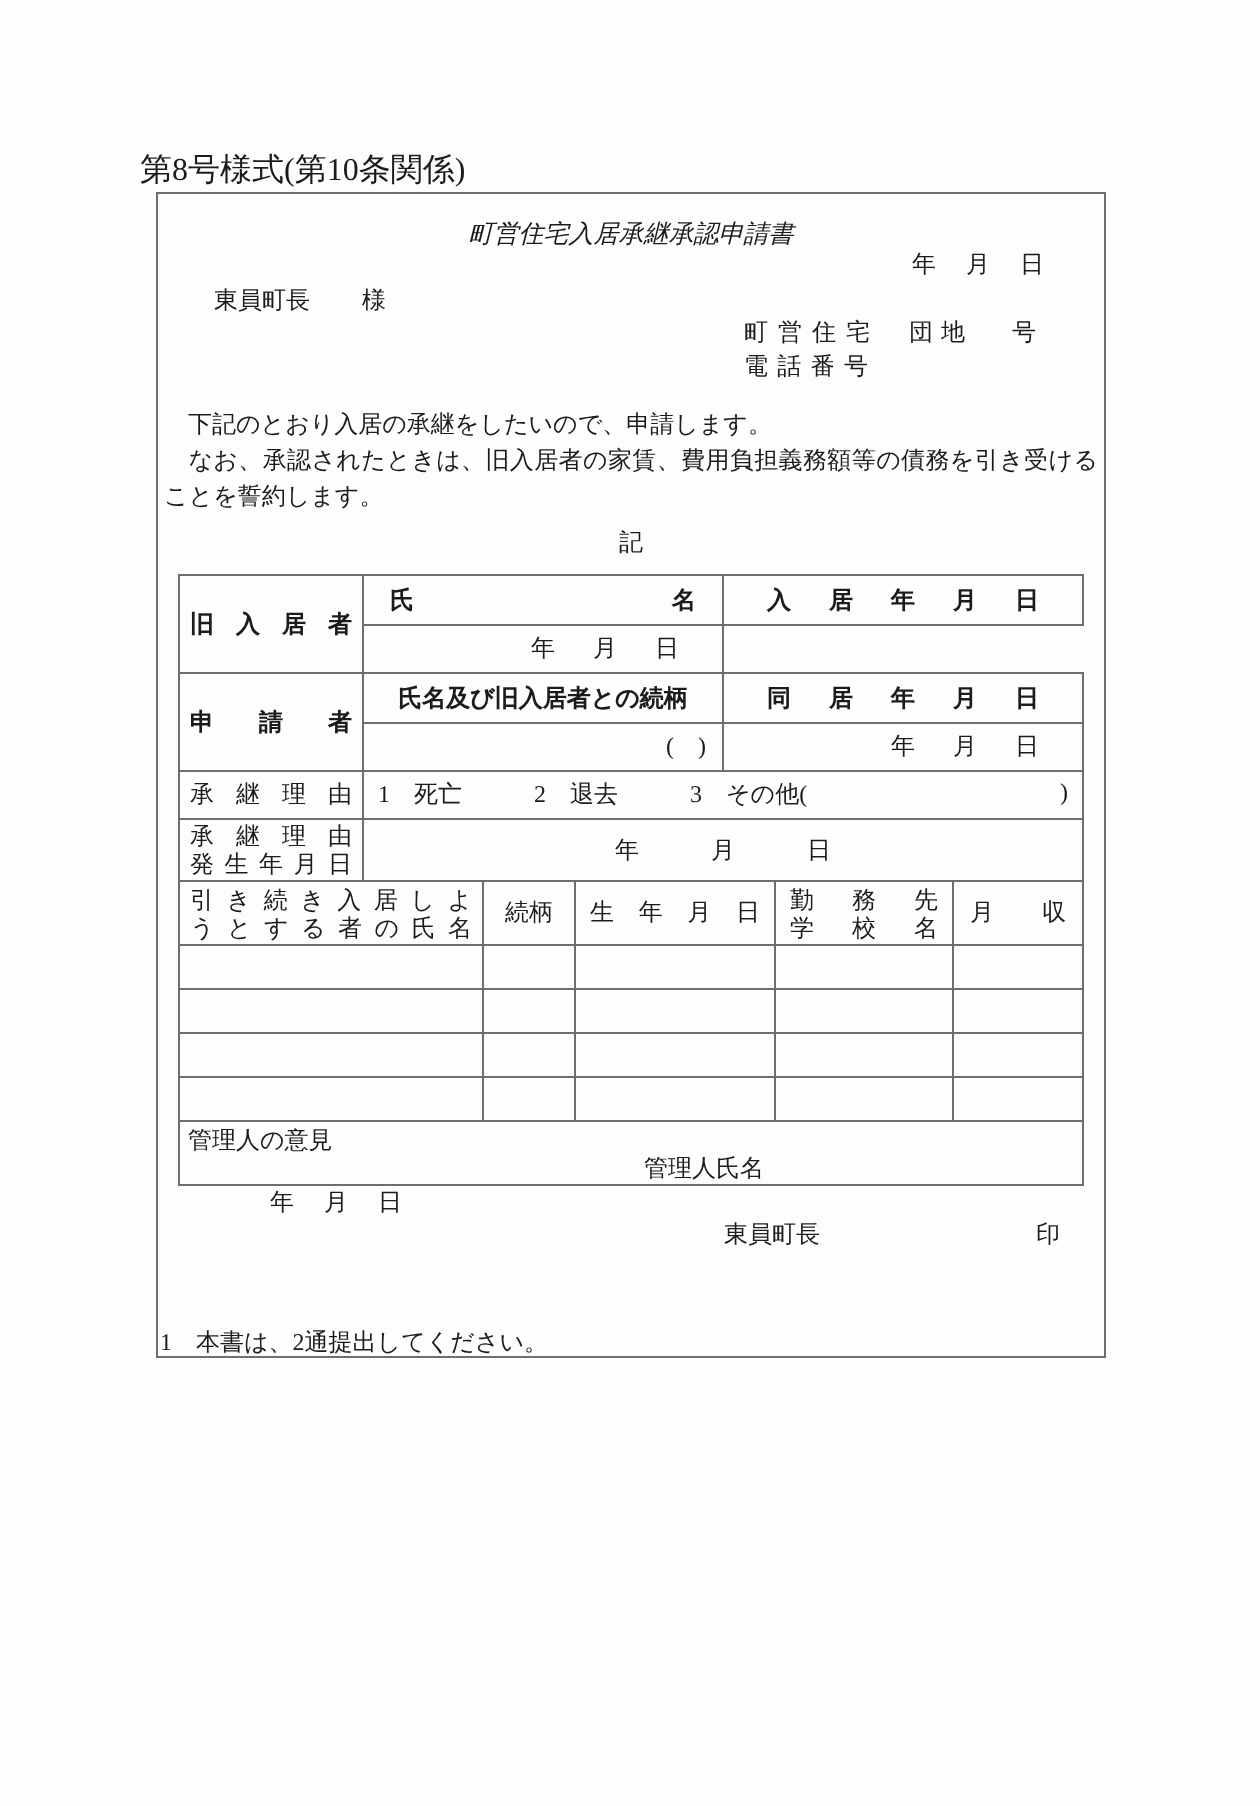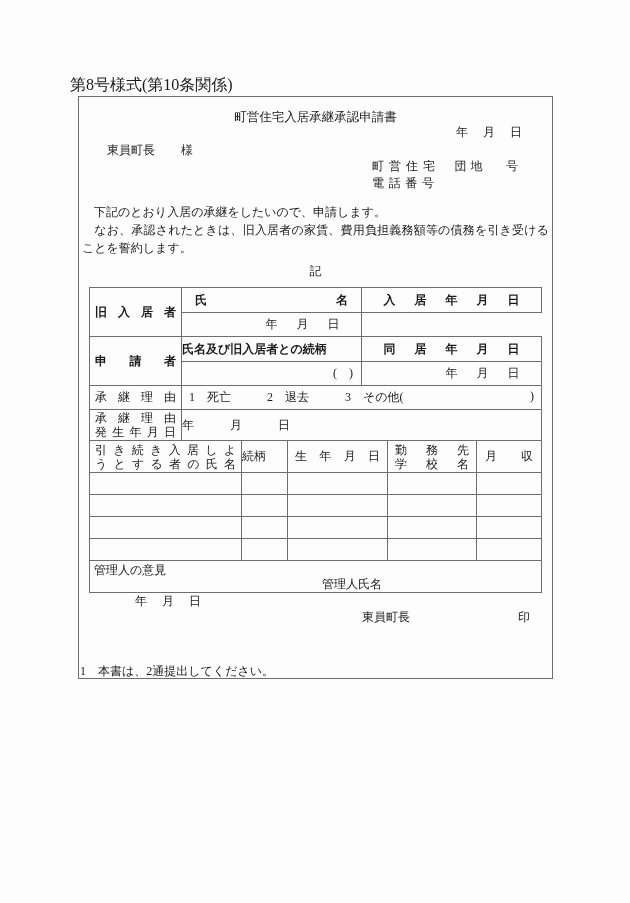--- a/index.html
+++ b/index.html
@@ -8,42 +8,42 @@
     width:630px; height:903px;
     font-family:"Liberation Serif","DejaVu Serif",serif;
     color:#1b1b1b; font-size:12px;
   }
   .sheet { position:relative; width:630px; height:903px; background:#fdfdfd; overflow:hidden; }
   .form-label { position:absolute; left:70px; top:75px; font-size:16px; }
   .box {
     position:absolute; left:78px; top:96px; width:475px; height:583px;
     border:1px solid #6e6e6e; background:#fdfdfd;
   }
-  .title { text-align:center; margin-top:12px; font-size:12.5px; line-height:16px; }
+  .title { text-align:center; margin-top:12px; font-size:12.5px; line-height:16px;font-style:italic; }
   .date-top { text-align:right; padding-right:30px; line-height:15px; }
   .addressee-row { margin-left:28px; margin-top:2px; line-height:16px; }
   .addressee-row .honor { margin-left:26px; }
   .right-block { width:146px; margin-left:293px; line-height:17px; }
   .housing-row { display:flex; justify-content:space-between; align-items:baseline; }
   .spread62 { display:inline-block; width:63px; text-align:justify; text-align-last:justify;font-family:Liberation Serif, serif; }
   .spread60 { display:inline-block; width:62px; text-align:justify; text-align-last:justify; }
   .ls4 { letter-spacing:4px; }
   .para { margin:0 3px; line-height:18px; text-align:justify; }
   .para.first { margin-top:11px; }
   .ki { text-align:center; margin-top:6px; line-height:16px; }
   table { border-collapse:collapse; width:452px; margin:0 auto; table-layout:fixed; }
   .t1 { margin-top:8px; }
   .t2 { margin-top:-1px; }
   td { border:1px solid #6e6e6e; vertical-align:middle; padding:0; font-size:12px; }
   tr.h25 td { height:25px;font-weight:bold; } tr.h24 td { height:24px; } tr.h31 td { height:31px; }
   tr.h32 td { height:32px; } tr.h22 td { height:22px; }
   .j  { text-align:justify; text-align-last:justify; padding:0 6px; }
   .lab{ padding:0 5px; }
   .name-h { padding:0 13px; }
-  .ctr { text-align:left; }
+  .ctr { text-align:center; }
   .paren { text-align:right; padding-right:8px; }
   .two-line div { line-height:14px; padding:0 5px; text-align:justify; text-align-last:justify; }
   .ymd5 { display:grid; grid-template-columns:repeat(5,1fr); padding:0 12px; }
   .ymd5 span { text-align:center; }
   .c3 { grid-column:3; } .c4 { grid-column:4; } .c5 { grid-column:5; }
   .reason-line { display:flex; justify-content:space-between; padding:0 7px;gap:44px; }
   .bh { padding:0 7px; }
   .wk div { line-height:14px; padding:0 7px; text-align:justify; text-align-last:justify; }
   .inc { padding:0 8px;margin-left:12px; }
   .mgr { vertical-align:top; }

